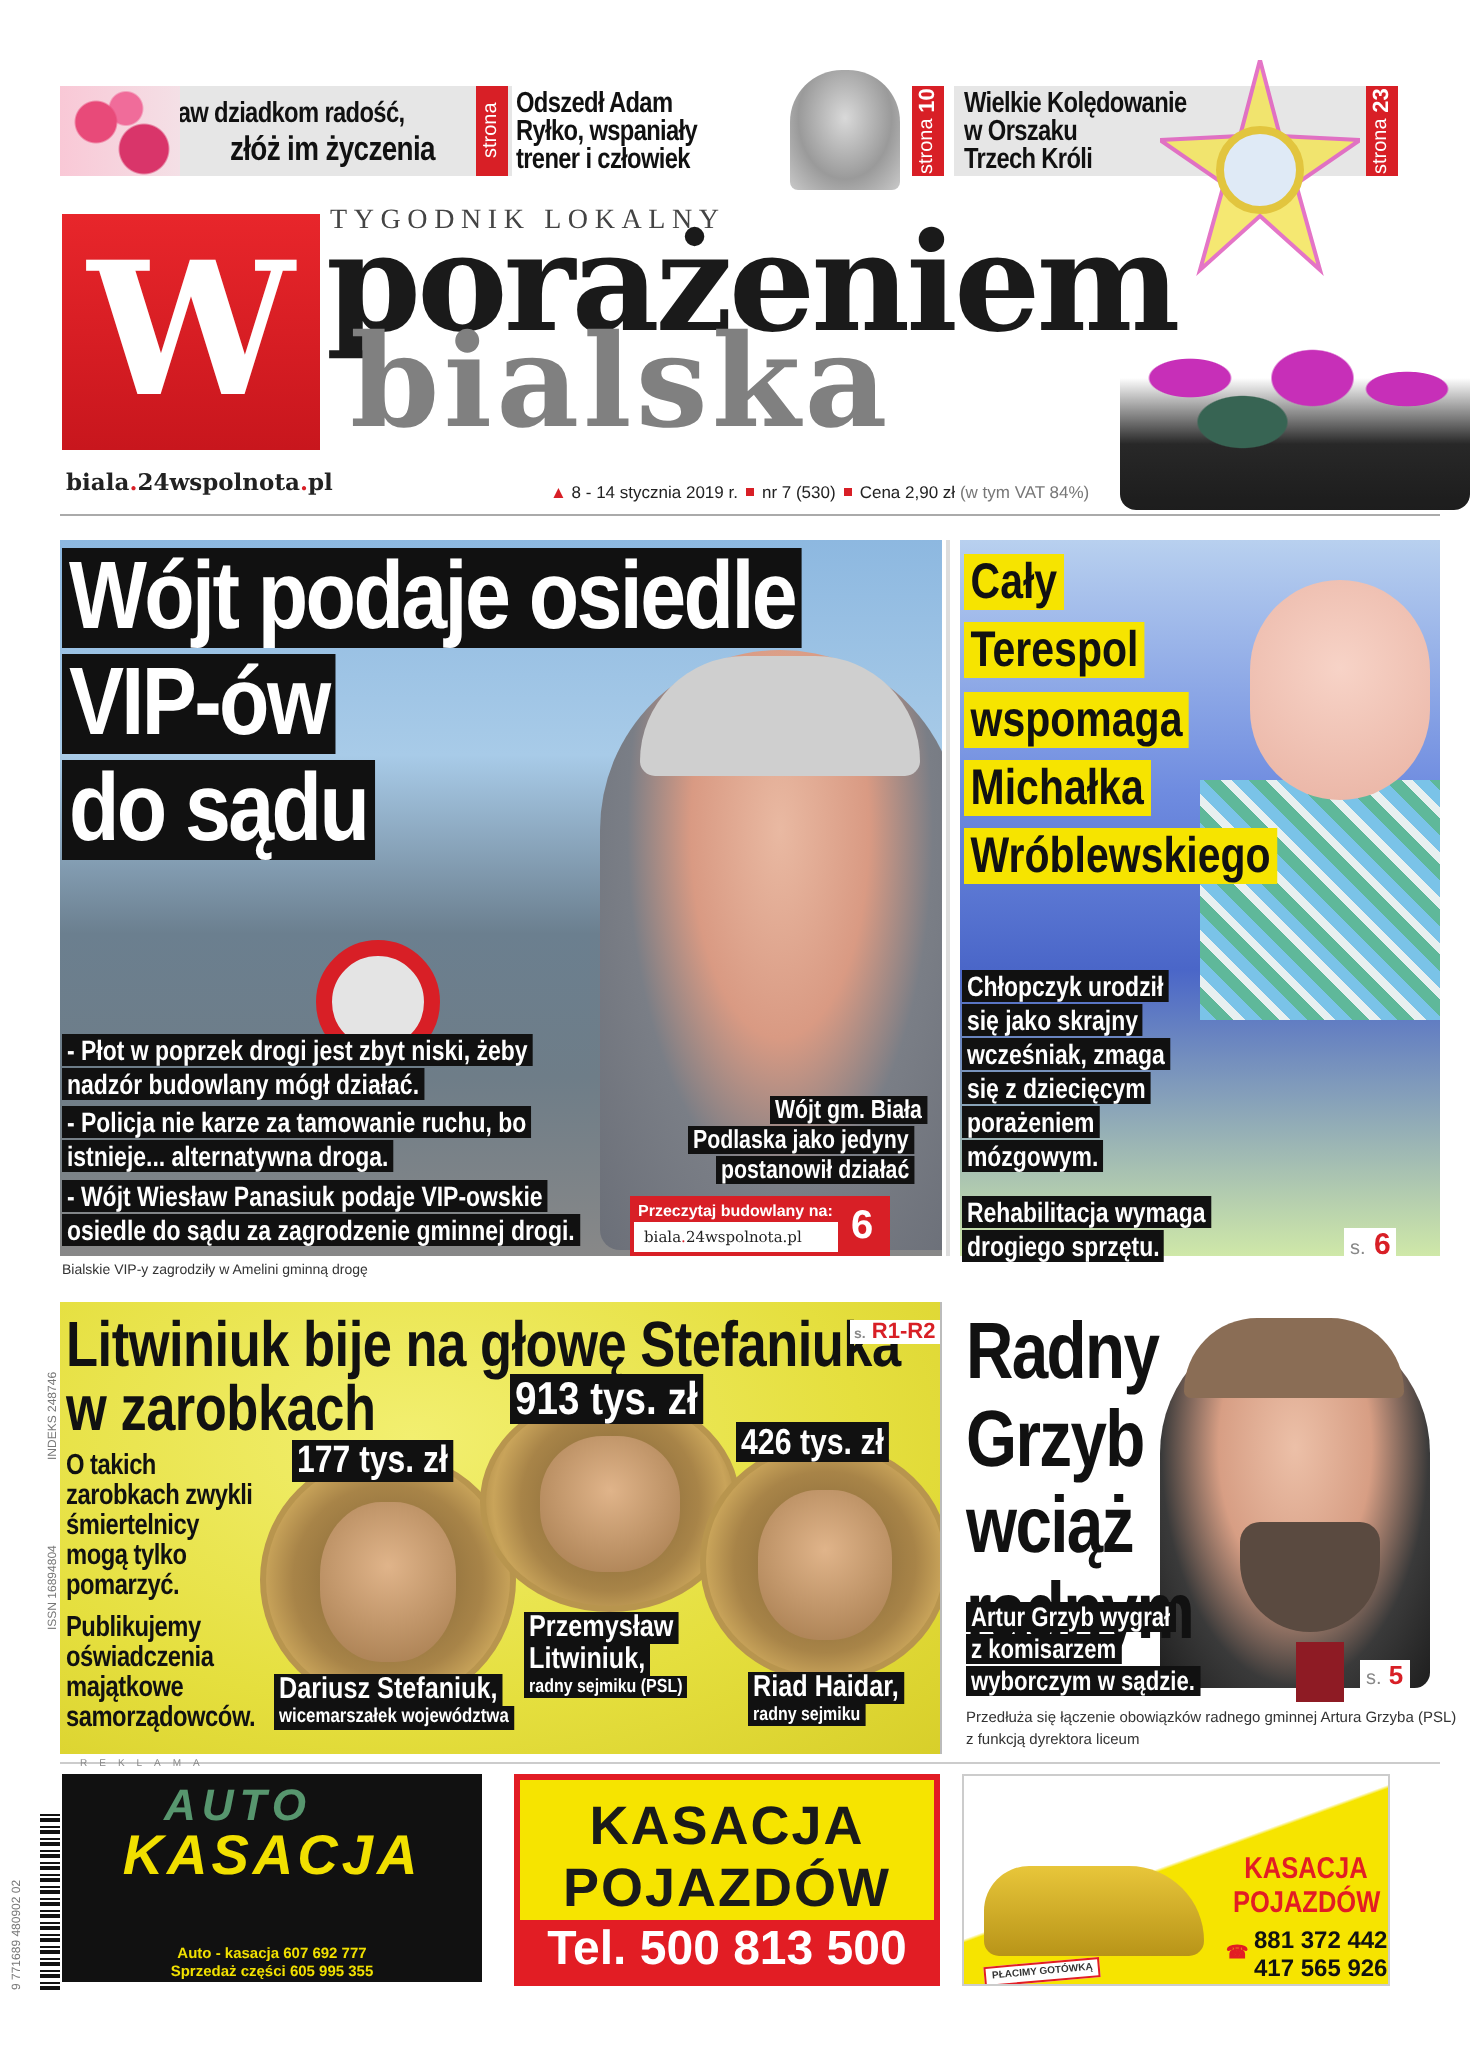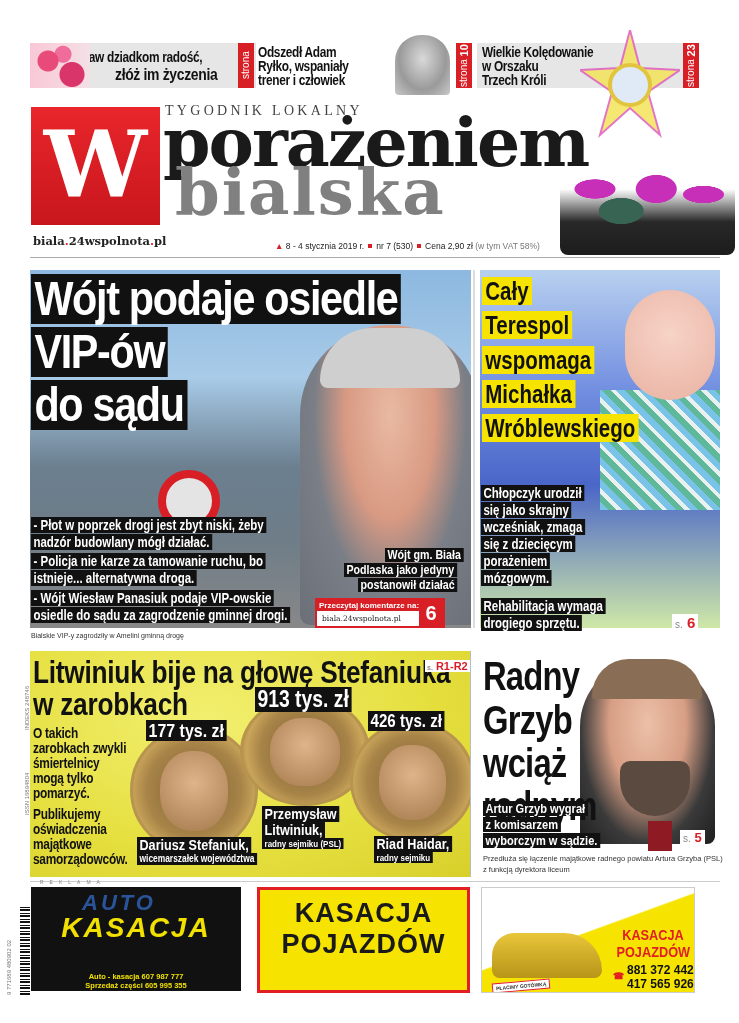--- a/index.html
+++ b/index.html
@@ -54,21 +54,21 @@
 .grzyb{position:absolute;left:100px;top:8px;width:135px;height:185px;border-radius:70px 70px 8px 8px;background:radial-gradient(ellipse at 50% 35%,#ecc0a8 0%,#d79e84 40%,#3a3a3a 70%,#1e1e1e 100%)}
 .grzybhair{position:absolute;left:112px;top:8px;width:110px;height:40px;border-radius:55px 55px 5px 5px;background:#8a6d55}
 .beard{position:absolute;left:140px;top:110px;width:70px;height:55px;border-radius:10px 10px 35px 35px;background:#5a4a40}
 .tie{position:absolute;left:168px;top:170px;width:24px;height:30px;background:#8e1b24}
 .rh{position:absolute;left:483px;color:#111;font-weight:bold;font-size:40px;line-height:40px;letter-spacing:-1px;transform:scaleX(0.82);transform-origin:left top}
 .ucap{position:absolute;left:483px;font-size:7.5px;color:#333;line-height:11px;white-space:nowrap}
 .rule2{position:absolute;left:30px;top:881px;width:690px;height:1px;background:#ccc}
 .reklama{position:absolute;left:40px;top:879px;font-size:5px;letter-spacing:6px;color:#888}
 
 .ad1{position:absolute;left:31px;top:887px;width:210px;height:104px;background:#111;overflow:hidden}
-.ad1 .auto{position:absolute;left:0;width:176px;text-align:center;top:3px;color:#3b82f6;font-weight:bold;font-style:italic;font-size:22px;letter-spacing:3px;opacity:0.6}
+.ad1 .auto{position:absolute;left:0;width:176px;text-align:center;top:3px;color:#86efac;font-weight:bold;font-style:italic;font-size:22px;letter-spacing:3px;opacity:0.6}
 .ad1 .kas{position:absolute;left:0;width:210px;text-align:center;top:25px;color:#f1e000;font-weight:bold;font-style:italic;font-size:28px;letter-spacing:2px}
 .ad1 .band{position:absolute;left:0;top:62px;width:210px;height:25px;background:#2b2c5a;color:#fff;font-weight:bold;font-style:italic;font-size:7.5px;text-align:center;line-height:11px;padding-top:2px}
 .ad1 .info{position:absolute;left:0;top:85px;width:210px;color:#f1e000;font-size:7.5px;text-align:center;line-height:9px;font-weight:bold}
 .ad2{position:absolute;left:257px;top:887px;width:213px;height:106px;background:#f6e400;border:3px solid #e21d24}
 .ad2 .t{position:absolute;left:0;width:207px;text-align:center;font-weight:bold;color:#1a1a1a;font-size:27px;letter-spacing:1px;line-height:30px}
 .ad2 .tel{position:absolute;left:0;bottom:0;width:207px;height:30px;background:#e21d24;color:#fff;font-weight:bold;font-size:24px;text-align:center;line-height:30px}
 .ad3{position:absolute;left:481px;top:887px;width:214px;height:106px;background:linear-gradient(160deg,#fff 0%,#fff 45%,#f6e400 46%,#f6e400 100%);overflow:hidden;border:1px solid #ccc}
 .ad3 .top{position:absolute;left:0;top:0;width:214px;height:32px;background:#111;color:#f6e400;font-weight:bold;font-size:29px;text-align:center;line-height:32px;letter-spacing:1px}
 .ad3 .k{position:absolute;left:128px;top:38px;color:#e21d24;font-weight:bold;font-size:15px;line-height:17px;text-align:center;width:86px;transform:scaleX(0.85)}
 .ad3 .car{position:absolute;left:10px;top:45px;width:110px;height:45px;border-radius:30px 50px 10px 10px;background:linear-gradient(#e8c63a,#b89418)}
@@ -116,21 +116,21 @@
 
 <div class="logo-box">
     <div class="logo-w">W</div>
   </div>
 <div class="tyg">TYGODNIK LOKALNY</div>
 <div class="wsp">porażeniem</div>
 <div class="bia">bialska</div>
 <div class="site"><span>biala</span><span class="dot">.</span><span>24wspolnota</span><span class="dot">.</span><span>pl</span></div>
 <div class="issue">
   <span style="color:#d81f26;font-weight:bold;">▲</span>
-  <span>8 - 4 stycznia 2019 r.</span><span class="sq"></span><span>nr 7 (530)</span><span class="sq"></span><span>Cena 2,90 zł</span> <span class="vat">(w tym VAT 58%)</span>
+  <span>8 - 14 stycznia 2019 r.</span><span class="sq"></span><span>nr 7 (530)</span><span class="sq"></span><span>Cena 2,90 zł</span> <span class="vat">(w tym VAT 84%)</span>
 </div>
 <div class="rule"></div>
 
 <div class="main">
   <div class="sign"></div>
   <div class="person1"></div>
   <div class="hair1"></div>
 </div>
 <div class="hl" style="left:31px;top:274px;">Wójt podaje osiedle</div>
 <div class="hl" style="left:31px;top:327px;">VIP-ów</div>
@@ -141,21 +141,21 @@
 <div class="bl" style="left:31px;top:553px;">- Policja nie karze za tamowanie ruchu, bo</div>
 <div class="bl" style="left:31px;top:570px;">istnieje... alternatywna droga.</div>
 <div class="bl" style="left:31px;top:590px;">- Wójt Wiesław Panasiuk podaje VIP-owskie</div>
 <div class="bl" style="left:31px;top:607px;">osiedle do sądu za zagrodzenie gminnej drogi.</div>
 
 <div class="bl" style="left:385px;top:548px;font-size:13px;line-height:14px;">Wójt gm. Biała</div>
 <div class="bl" style="left:344px;top:563px;font-size:13px;line-height:14px;">Podlaska jako jedyny</div>
 <div class="bl" style="left:358px;top:578px;font-size:13px;line-height:14px;">postanowił działać</div>
 
 <div class="comment">
-  <div class="h">Przeczytaj komentarze na:</div>
+  <div class="h">Przeczytaj budowlany na:</div>
   <div class="u"><span>biala</span><span class="dot">.</span><span>24wspolnota.pl</span></div>
   <div class="num">6</div>
 </div>
 <div class="cap" style="left:31px;top:632px;">Bialskie VIP-y zagrodziły w Amelini gminną drogę</div>
 <div class="rule3"></div>
 
 <div class="boy">
   <div class="boyshirt"></div>
   <div class="boyhead"></div>
 </div>
@@ -219,44 +219,45 @@
   <div class="tie"></div>
 </div>
 <div class="rh" style="top:656px;">Radny</div>
 <div class="rh" style="top:700px;">Grzyb</div>
 <div class="rh" style="top:743px;">wciąż</div>
 <div class="rh" style="top:786px;">radnym</div>
 <div class="bl" style="left:483px;top:801px;font-size:13.5px;line-height:15px;">Artur Grzyb wygrał</div>
 <div class="bl" style="left:483px;top:817px;font-size:13.5px;line-height:15px;">z komisarzem</div>
 <div class="bl" style="left:483px;top:833px;font-size:13.5px;line-height:15px;">wyborczym w sądzie.</div>
 <div class="s6" style="left:680px;top:830px;font-size:13px;"><i>s.</i> <span>5</span></div>
-<div class="ucap" style="top:853px;">Przedłuża się łączenie majątkowe radnego powiatu Artura Grzyba (PSL)</div>
+<div class="ucap" style="top:853px;">Przedłuża się łączenie obowiązków radnego gminnej Artura Grzyba (PSL)</div>
 <div class="ucap" style="top:864px;">z funkcją dyrektora liceum</div>
 
 <div class="vtext" style="left:24px;top:650px;height:80px;">INDEKS 248746</div>
 <div class="vtext" style="left:24px;top:735px;height:80px;">ISSN 16894804</div>
 <div class="vtext" style="left:6px;top:815px;height:180px;">9 771689 480902  02</div>
 <div class="barcode"></div>
 
 <div class="rule2"></div>
 <div class="reklama">REKLAMA</div>
 
 <div class="ad1">
   <div class="auto">AUTO</div>
   <div class="kas">KASACJA</div>
   <div class="info">
-      <div>Auto - kasacja 607 987 777</div>
+      <div>Auto - kasacja 607 692 777</div>
       <div>Sprzedaż części 605 995 355</div>
       <div>Hurtowy skup złomu 600 424 588</div>
     </div>
 </div>
 
 <div class="ad2">
   <div class="t" style="top:8px;">KASACJA</div>
   <div class="t" style="top:39px;">POJAZDÓW</div>
+  <div class="tel">Tel. 500 813 500</div>
 </div>
 
 <div class="ad3">
   <div class="car"></div>
   <div class="k">
       <div>KASACJA</div>
       <div>POJAZDÓW</div>
     </div>
   <div class="ph">
       <span style="color:#e21d24;font-size:9px;position:absolute;left:-14px;top:6px;">☎</span>

